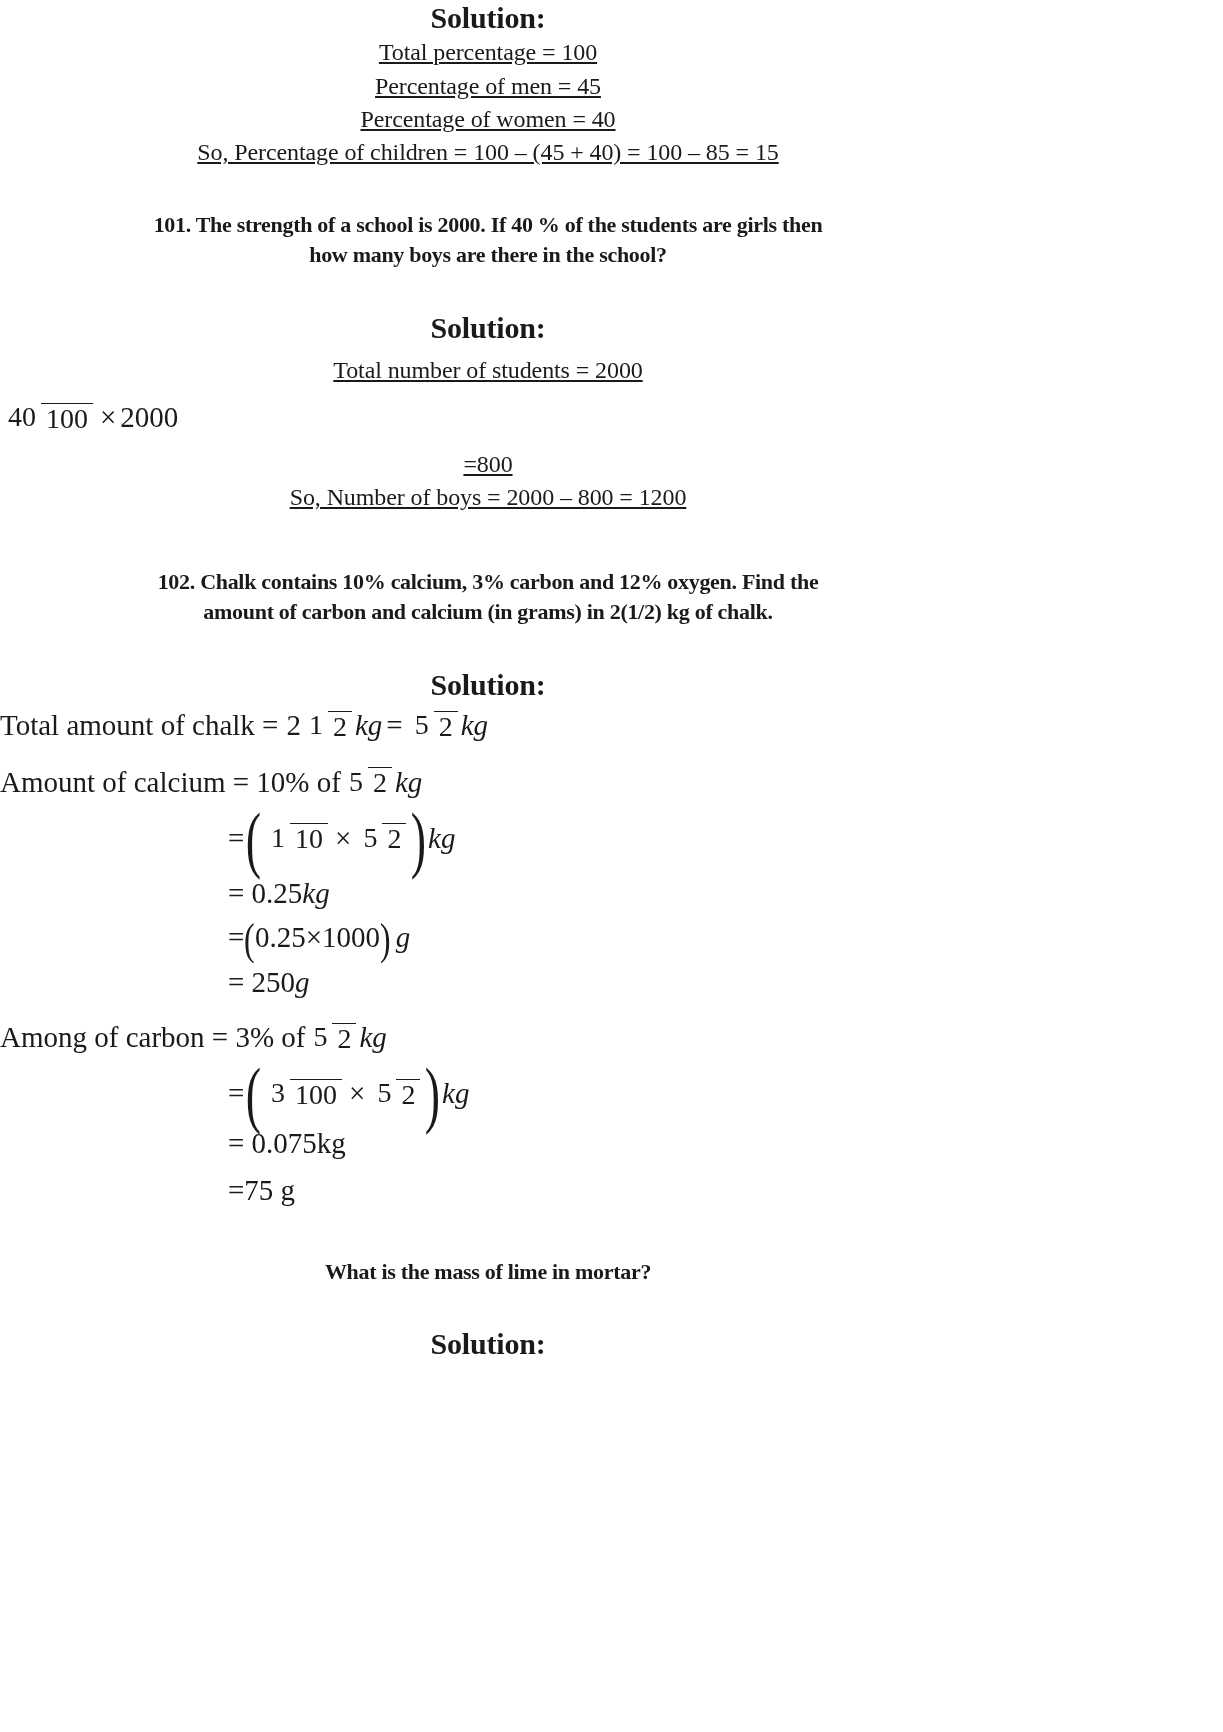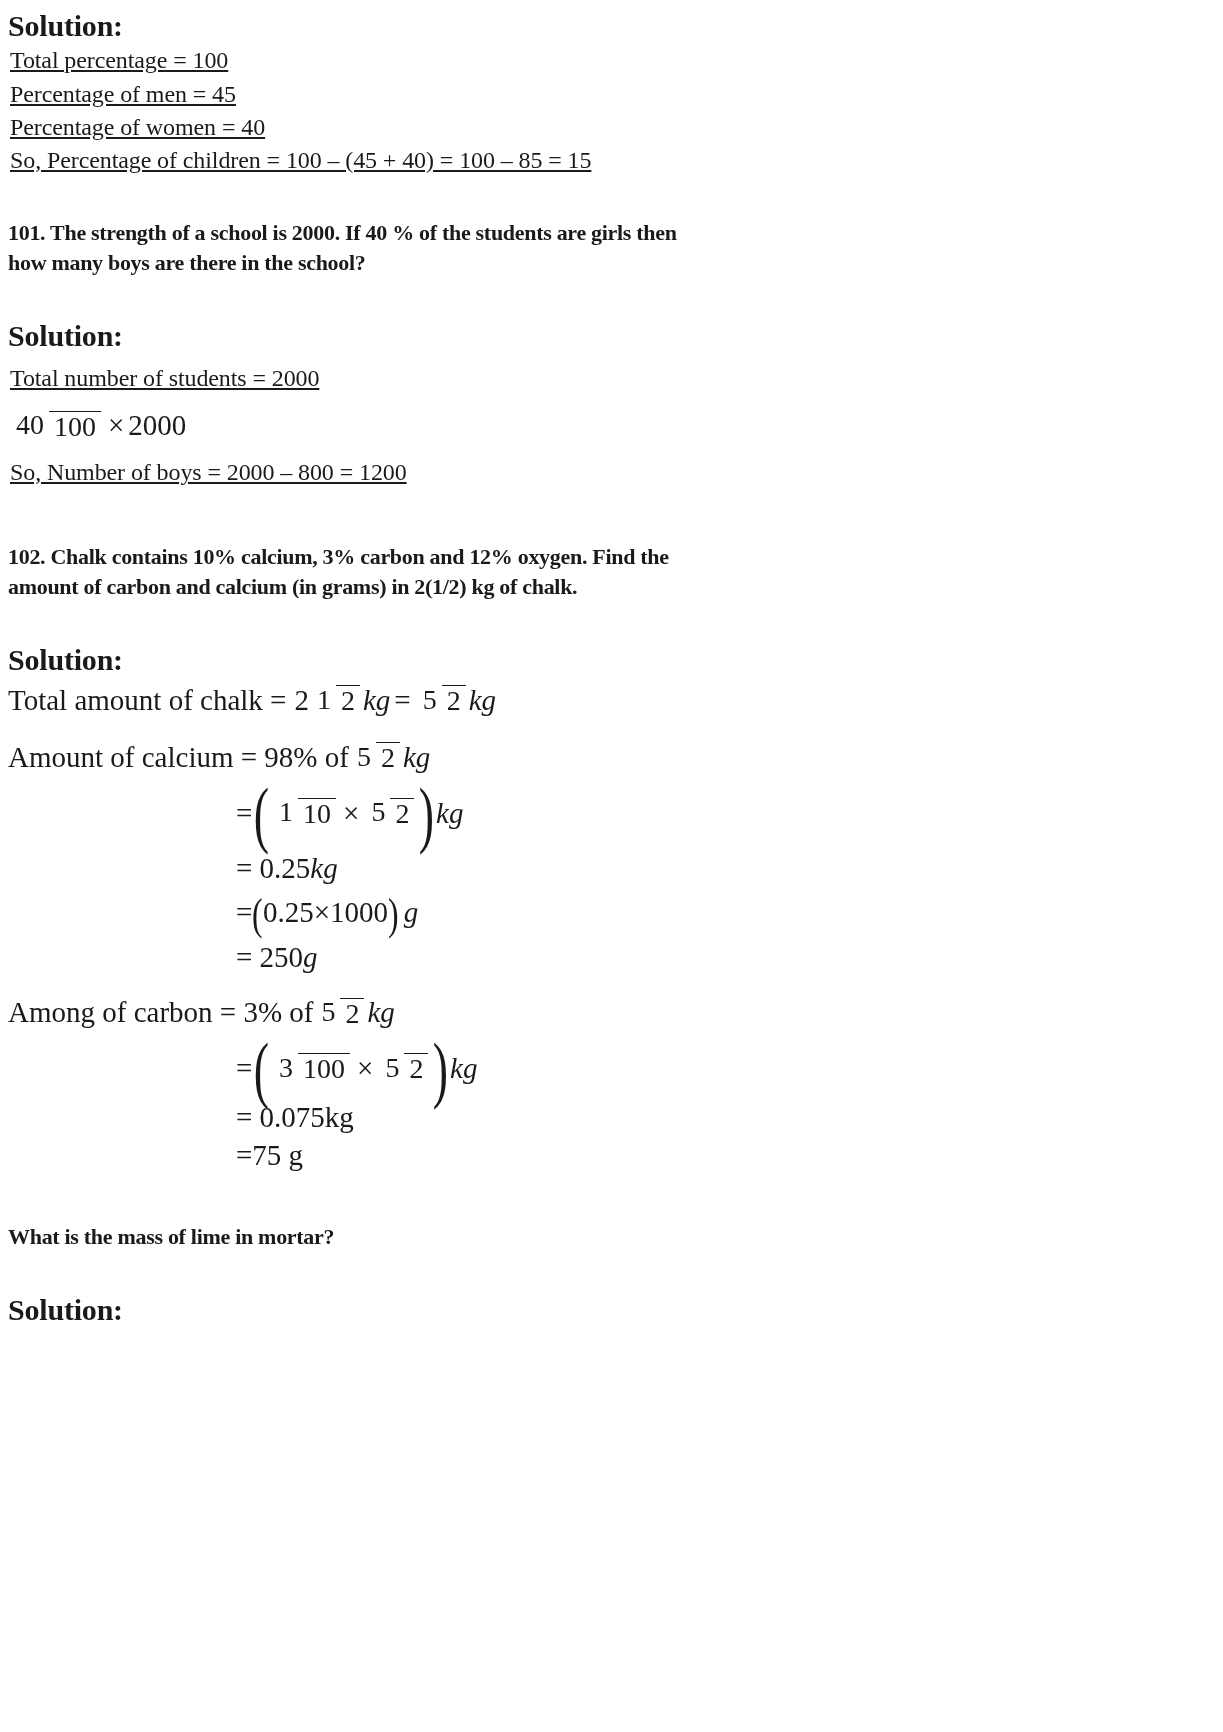--- a/index.html
+++ b/index.html
@@ -11,22 +11,23 @@
     width: 1223px;
     height: 1732px;
     font-family: "Liberation Serif", "DejaVu Serif", serif;
     color: #1a1a1a;
     overflow: hidden;
   }
   .page {
     position: relative;
     width: 976px;
     height: 1732px;
-    padding: 8px;
+    padding: 0;
     box-sizing: border-box;
+    text-align: center;
   }
   .heading {
     font-weight: bold;
     font-size: 30px;
     line-height: 1.18;
     letter-spacing: -0.2px;
     margin: 0;
   }
   .question {
     font-weight: bold;
@@ -140,20 +141,21 @@
       <span class="frac">
         <span class="num">40</span>
         <span class="den">100</span>
       </span>
       <span class="op">×</span>
       <span>2000</span>
     </div>
 
     <div class="spacer-s"></div>
 
+    <div class="plain">=800</div>
     <div class="plain">So, Number of boys = 2000 – 800 = 1200</div>
   </div>
 
   <div class="spacer-xl"></div>
 
   <div>
     <div class="question">102. Chalk contains 10% calcium, 3% carbon and 12% oxygen. Find the</div>
     <div class="question">amount of carbon and calcium (in grams) in 2(1/2) kg of chalk.</div>
   </div>
 
@@ -178,21 +180,21 @@
       <span class="frac">
         <span class="num">5</span>
         <span class="den">2</span>
       </span>
       <span class="mi">kg</span>
     </div>
 
     <div class="spacer-m"></div>
 
     <div class="math-line">
-      <span>Amount of calcium = 98% of</span>
+      <span>Amount of calcium = 10% of</span>
       <span class="frac">
         <span class="num">5</span>
         <span class="den">2</span>
       </span>
       <span class="mi">kg</span>
     </div>
 
     <div class="spacer-s"></div>
 
     <div class="math-line indent">
@@ -260,21 +262,21 @@
         <span class="num">5</span>
         <span class="den">2</span>
       </span>
       <span class="paren">)</span>
       <span class="mi">kg</span>
     </div>
 
     <div class="spacer-xs"></div>
 
     <div class="math-line indent">= 0.075kg</div>
-    <div class="math-line indent" style="margin-top:9px">=75 g</div>
+    <div class="math-line indent" style="margin-top:18px">=75 g</div>
   </div>
 
   <div class="spacer-xl"></div>
 
   <div>
     <div class="question">What is the mass of lime in mortar?</div>
   </div>
 
   <div class="spacer-l"></div>
 

